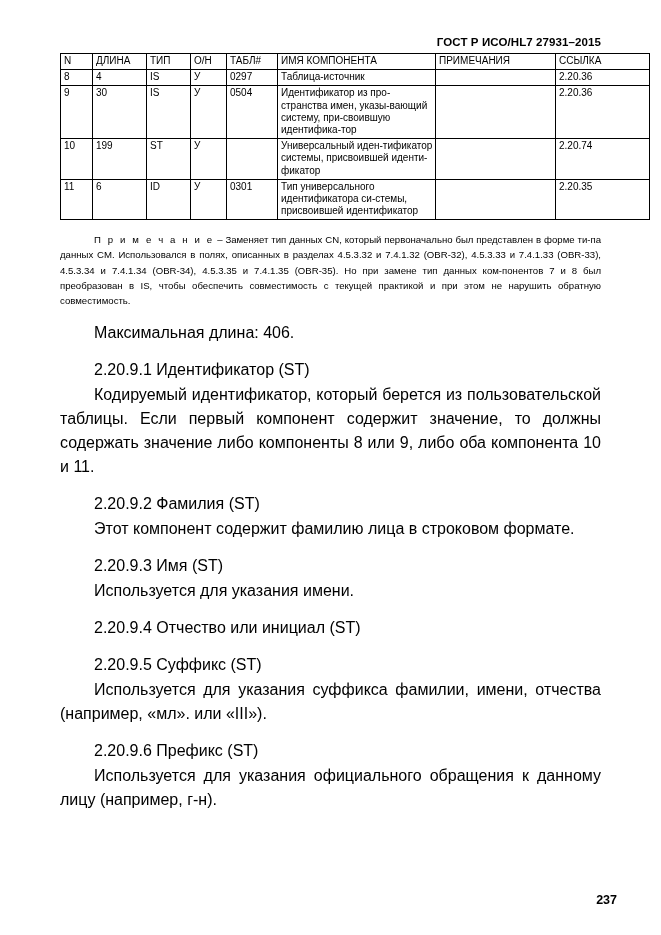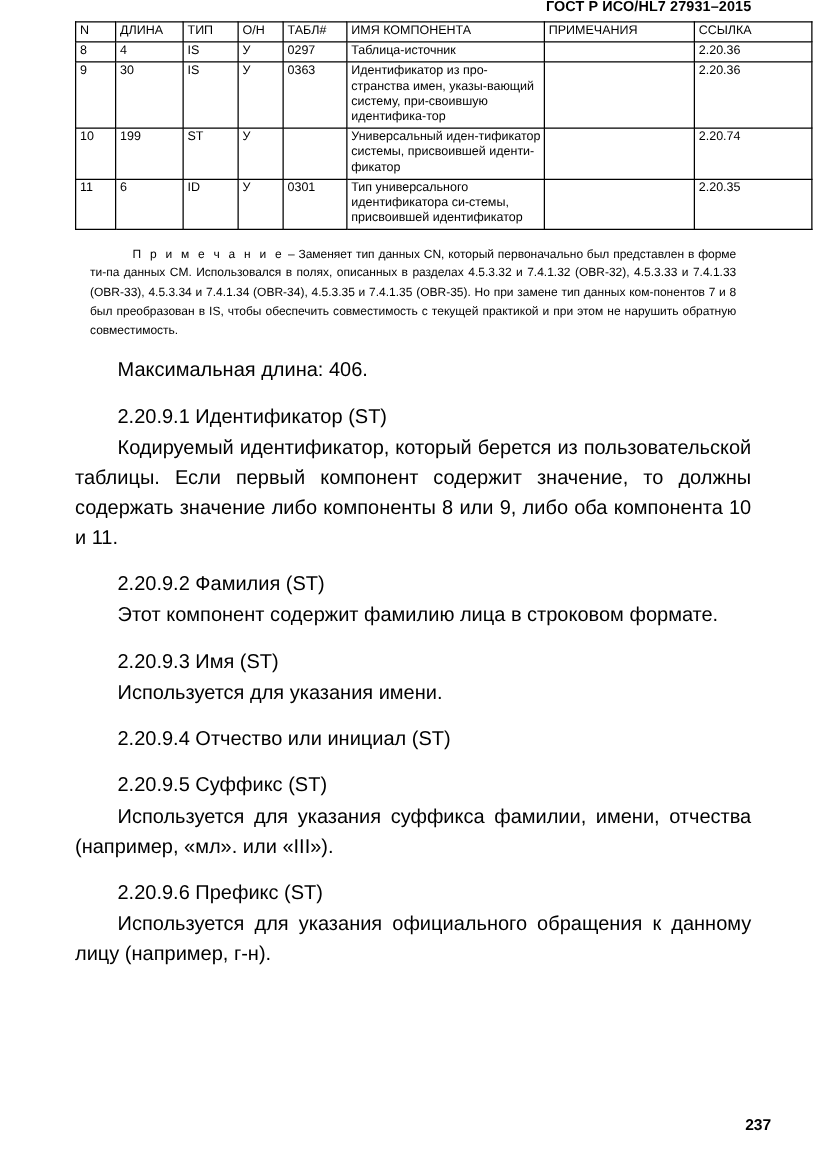--- a/index.html
+++ b/index.html
@@ -19,20 +19,21 @@
     position: relative;
     width: 661px;
     height: 935px;
     box-sizing: border-box;
     padding: 0 60px;
   }
   .header {
     text-align: right;
     font-size: 11.5px;
     font-weight: bold;
+    padding-top: 36px;
     padding-bottom: 5px;
     letter-spacing: 0.1px;
   }
   table.comp {
     width: 541px;
     border-collapse: collapse;
     table-layout: fixed;
     font-size: 10px;
   }
   table.comp th, table.comp td {
@@ -74,21 +75,21 @@
     text-indent: 34px;
   }
   .note {
     font-size: 9.6px;
     line-height: 1.58;
     text-align: justify;
     text-align-last: left;
     margin-top: 12px;
   }
   .note p {
-    margin: 12px;
+    margin: 0;
     text-indent: 34px;
   }
   .sp {
     letter-spacing: 2px;
   }
   .section {
     margin-top: 13px;
     font-size: 16px;
     line-height: 1.5;
     text-align: justify;
@@ -136,21 +137,21 @@
         <td>0297</td>
         <td class="just">Таблица-источник</td>
         <td></td>
         <td>2.20.36</td>
       </tr>
       <tr>
         <td>9</td>
         <td>30</td>
         <td>IS</td>
         <td>У</td>
-        <td>0363</td>
+        <td>0504</td>
         <td class="just">Идентификатор из про-странства имен, указы-вающий систему, при-своившую идентифика-тор</td>
         <td></td>
         <td>2.20.36</td>
       </tr>
       <tr>
         <td>10</td>
         <td>199</td>
         <td>ST</td>
         <td>У</td>
         <td></td>

